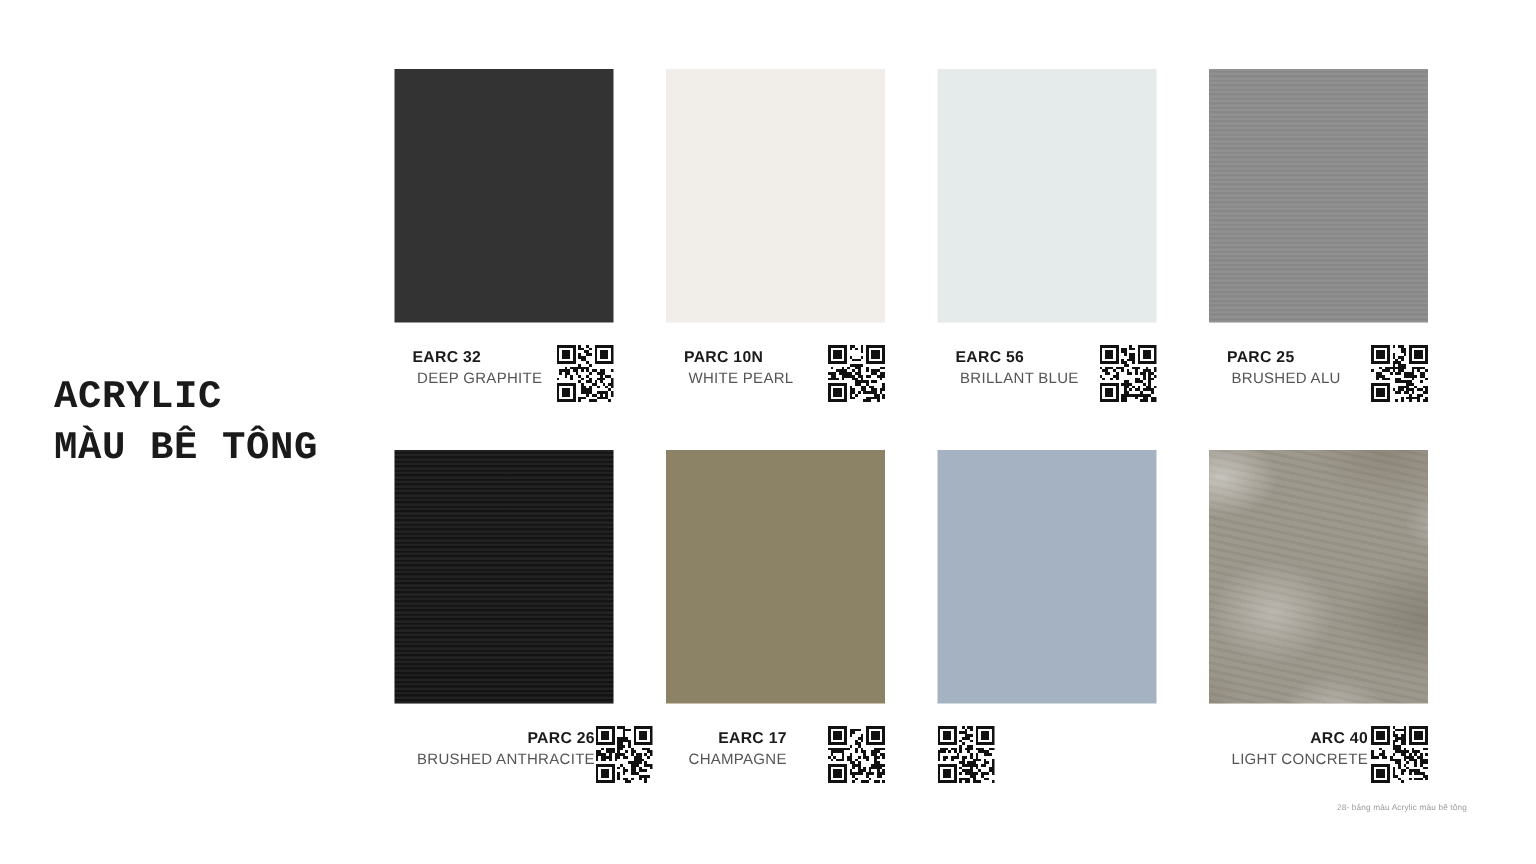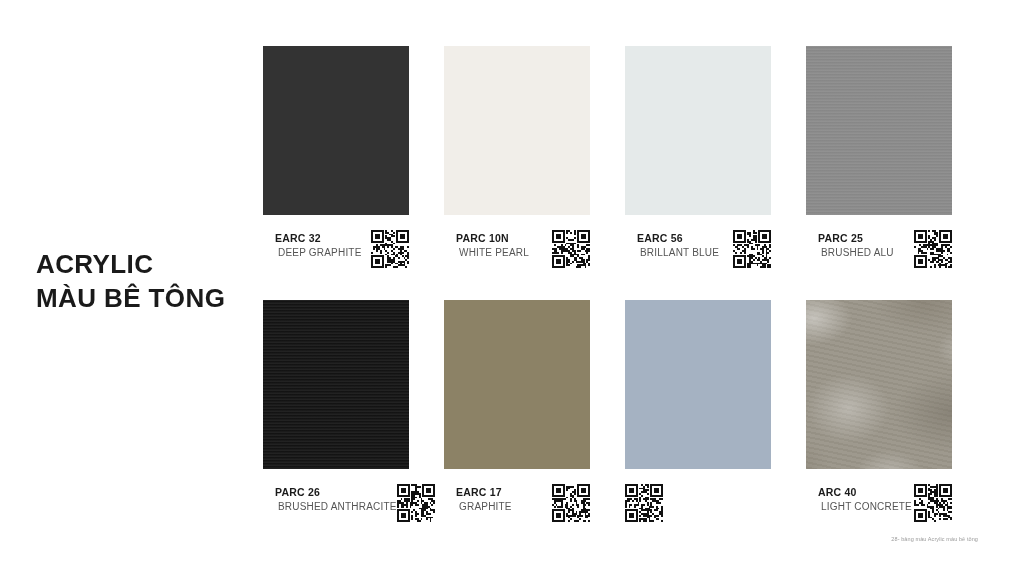--- a/index.html
+++ b/index.html
@@ -27,35 +27,37 @@
     top: 248px;
     width: 215px;
   }
   .title-line {
     font-size: 26px;
     font-weight: bold;
     color: #1a1a1a;
     letter-spacing: 0.4px;
     line-height: 1.3;
     white-space: nowrap;
+    font-family: Liberation Mono, monospace;
   }
 
   
   .grid {
     position: absolute;
     left: 263px;
     top: 46px;
     width: 716px;
   }
   .row {
     display: flex;
     gap: 35px;
   }
   .row.row-2 {
     margin-top: 32px;
+    text-align: right;
   }
   .cell {
     width: 146px;
   }
 
   .swatch {
     width: 146px;
     height: 169px;
     position: relative;
     overflow: hidden;
@@ -1335,21 +1337,21 @@
                 <rect x="18" y="20" width="1" height="1" fill="#111111"></rect>
               </svg>
             </span>
           </div>
         </div>
         <div class="cell">
           <div class="swatch" style="background: rgb(140, 130, 102);"></div>
           <div class="caption">
             <div class="caption-text">
               <div class="code">EARC 17</div>
-              <div class="name">GRAPHITE</div>
+              <div class="name">CHAMPAGNE</div>
             </div>
             <span>
               <svg class="qr" viewBox="0 0 21 21" xmlns="http://www.w3.org/2000/svg" shape-rendering="crispEdges">
                 <rect width="21" height="21" fill="#ffffff"></rect>
                 <rect x="0" y="0" width="1" height="1" fill="#111111"></rect>
                 <rect x="1" y="0" width="1" height="1" fill="#111111"></rect>
                 <rect x="2" y="0" width="1" height="1" fill="#111111"></rect>
                 <rect x="3" y="0" width="1" height="1" fill="#111111"></rect>
                 <rect x="4" y="0" width="1" height="1" fill="#111111"></rect>
                 <rect x="5" y="0" width="1" height="1" fill="#111111"></rect>

